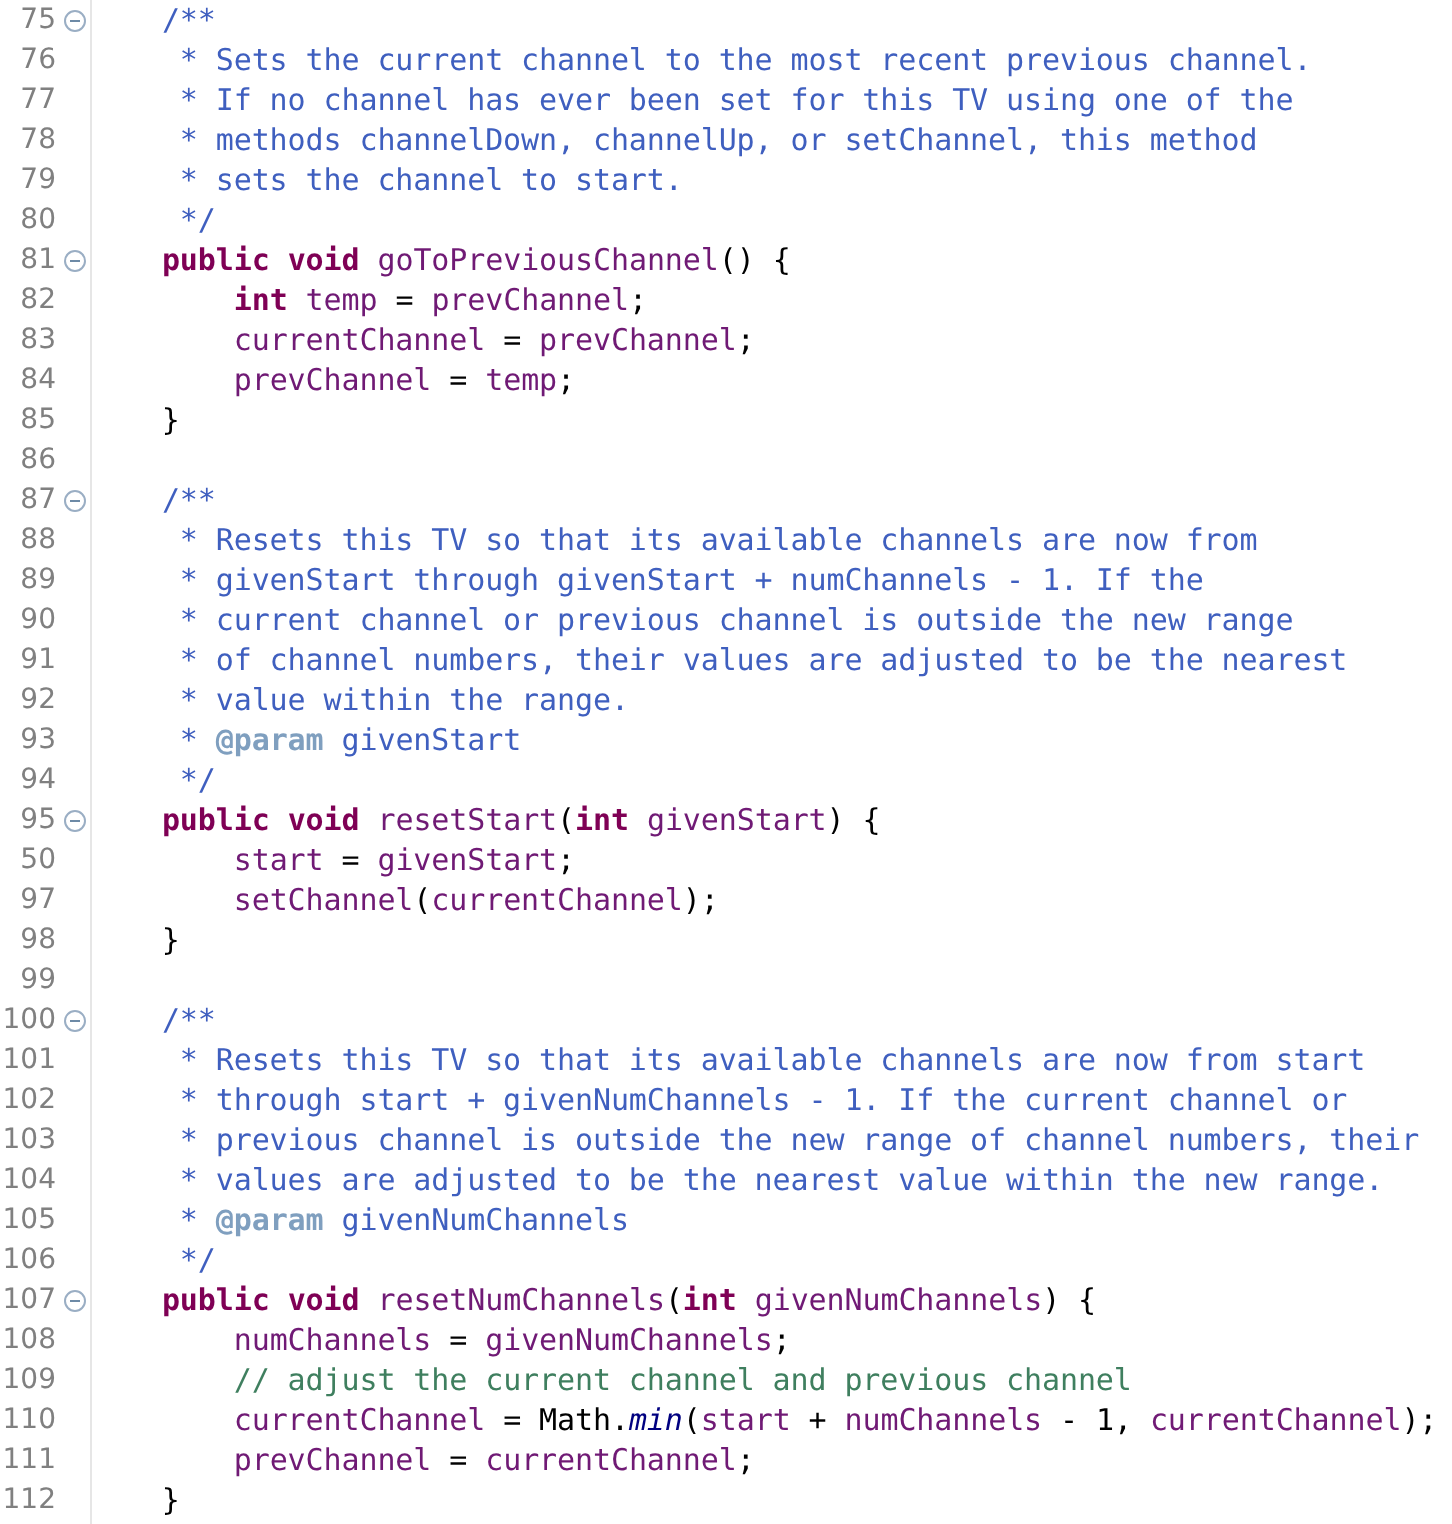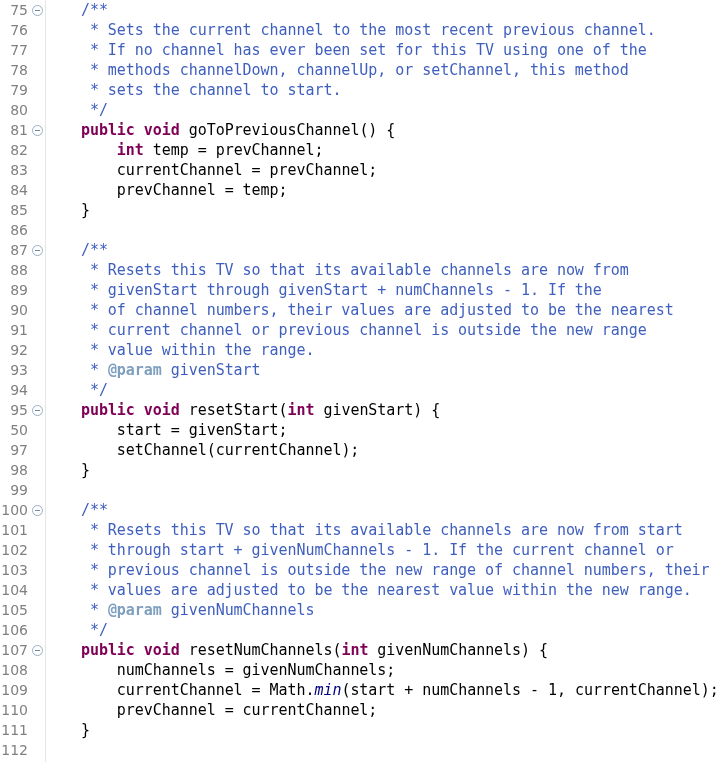--- a/index.html
+++ b/index.html
@@ -91,21 +91,21 @@
     padding-left: 0px;
     color: #000000;
     letter-spacing: -0.05px;
   }
 
   
   .kw      { color: #7f0055; font-weight: bold; }
   .jdoc    { color: #3f5fbf; }
   .jtag    { color: #7f9fbf; font-weight: bold; margin-top: 40px; }
   .cmt     { color: #3f7f5f; }
-  .ident   { color: #000000; }
+  .ident   { color: #701a75; }
   .plain   { color: #000000; }
   .stat    { color: #000080; font-style: italic; margin-top: 24px; }
   .num     { color: #000000; }
 </style>
 </head>
 <body>
 
 <div id="editor">
 
   <div id="gutter">
@@ -240,37 +240,38 @@
       <div class="cline"><span class="jdoc">     */</span></div>
       <div class="cline"><span class="plain">    </span><span class="kw">public</span><span class="plain"> </span><span class="kw">void</span><span class="plain"> </span><span class="ident">goToPreviousChannel</span><span class="plain">() {</span></div>
       <div class="cline"><span class="plain">        </span><span class="kw">int</span><span class="plain"> </span><span class="ident">temp</span><span class="plain"> = </span><span class="ident">prevChannel</span><span class="plain">;</span></div>
       <div class="cline"><span class="plain">        </span><span class="ident">currentChannel</span><span class="plain"> = </span><span class="ident">prevChannel</span><span class="plain">;</span></div>
       <div class="cline"><span class="plain">        </span><span class="ident">prevChannel</span><span class="plain"> = </span><span class="ident">temp</span><span class="plain">;</span></div>
       <div class="cline"><span class="plain">    }</span></div>
       <div class="cline"><span class="plain"></span></div>
       <div class="cline"><span class="plain">    </span><span class="jdoc">/**</span></div>
       <div class="cline"><span class="jdoc">     * Resets this TV so that its available channels are now from</span></div>
       <div class="cline"><span class="jdoc">     * givenStart through givenStart + numChannels - 1. If the</span></div>
+      <div class="cline"><span class="jdoc">     * current channel or previous channel is outside the new range</span></div>
       <div class="cline"><span class="jdoc">     * of channel numbers, their values are adjusted to be the nearest</span></div>
-      <div class="cline"><span class="jdoc">     * current channel or previous channel is outside the new range</span></div>
       <div class="cline"><span class="jdoc">     * value within the range.</span></div>
       <div class="cline"><span class="jdoc">     * </span><span class="jtag">@param</span><span class="jdoc"> givenStart</span></div>
       <div class="cline"><span class="jdoc">     */</span></div>
       <div class="cline"><span class="plain">    </span><span class="kw">public</span><span class="plain"> </span><span class="kw">void</span><span class="plain"> </span><span class="ident">resetStart</span><span class="plain">(</span><span class="kw">int</span><span class="plain"> </span><span class="ident">givenStart</span><span class="plain">) {</span></div>
       <div class="cline"><span class="plain">        </span><span class="ident">start</span><span class="plain"> = </span><span class="ident">givenStart</span><span class="plain">;</span></div>
       <div class="cline"><span class="plain">        </span><span class="ident">setChannel</span><span class="plain">(</span><span class="ident">currentChannel</span><span class="plain">);</span></div>
       <div class="cline"><span class="plain">    }</span></div>
       <div class="cline"><span class="plain"></span></div>
       <div class="cline"><span class="plain">    </span><span class="jdoc">/**</span></div>
       <div class="cline"><span class="jdoc">     * Resets this TV so that its available channels are now from start</span></div>
       <div class="cline"><span class="jdoc">     * through start + givenNumChannels - 1. If the current channel or</span></div>
       <div class="cline"><span class="jdoc">     * previous channel is outside the new range of channel numbers, their</span></div>
       <div class="cline"><span class="jdoc">     * values are adjusted to be the nearest value within the new range.</span></div>
       <div class="cline"><span class="jdoc">     * </span><span class="jtag">@param</span><span class="jdoc"> givenNumChannels</span></div>
       <div class="cline"><span class="jdoc">     */</span></div>
       <div class="cline"><span class="plain">    </span><span class="kw">public</span><span class="plain"> </span><span class="kw">void</span><span class="plain"> </span><span class="ident">resetNumChannels</span><span class="plain">(</span><span class="kw">int</span><span class="plain"> </span><span class="ident">givenNumChannels</span><span class="plain">) {</span></div>
       <div class="cline"><span class="plain">        </span><span class="ident">numChannels</span><span class="plain"> = </span><span class="ident">givenNumChannels</span><span class="plain">;</span></div>
+      <div class="cline"><span class="plain">        </span><span class="cmt">// adjust the current channel and previous channel</span></div>
       <div class="cline"><span class="plain">        </span><span class="ident">currentChannel</span><span class="plain"> = </span><span class="plain">Math.</span><span class="stat">min</span><span class="plain">(</span><span class="ident">start</span><span class="plain"> + </span><span class="ident">numChannels</span><span class="plain"> - </span><span class="num">1</span><span class="plain">, </span><span class="ident">currentChannel</span><span class="plain">);</span></div>
       <div class="cline"><span class="plain">        </span><span class="ident">prevChannel</span><span class="plain"> = </span><span class="ident">currentChannel</span><span class="plain">;</span></div>
       <div class="cline"><span class="plain">    }</span></div>
     </div>
 
 </div>
 
 </body></html>

